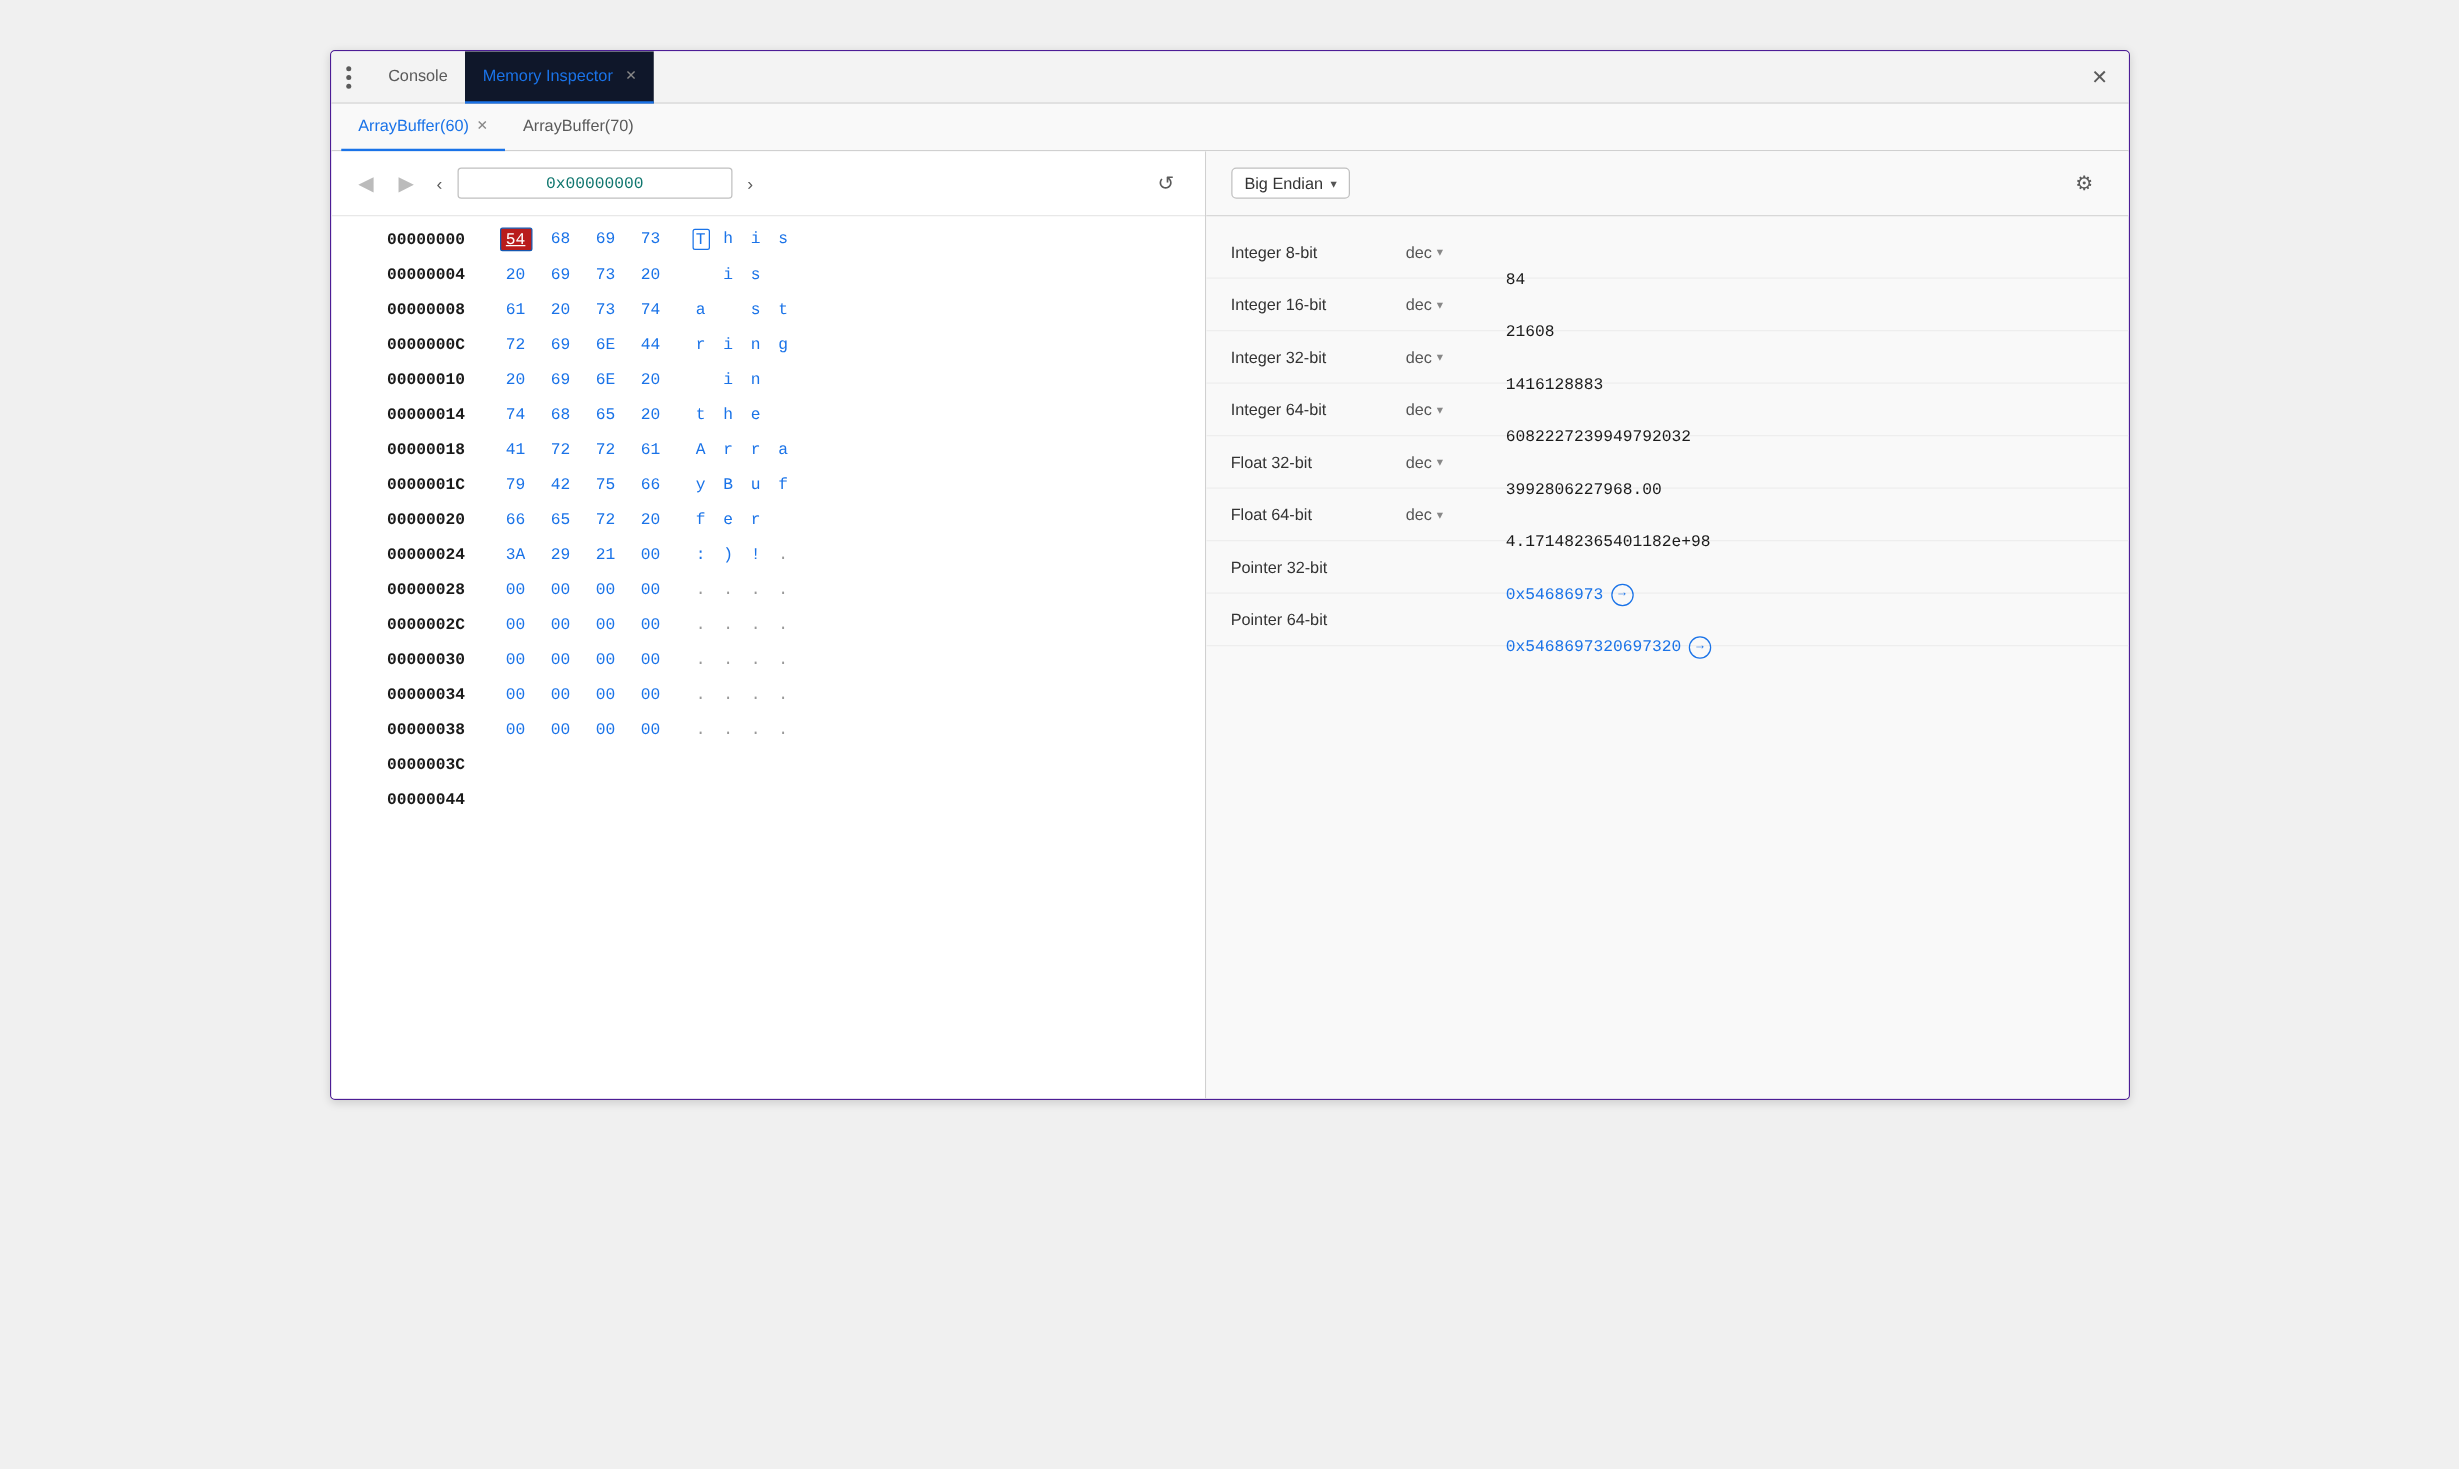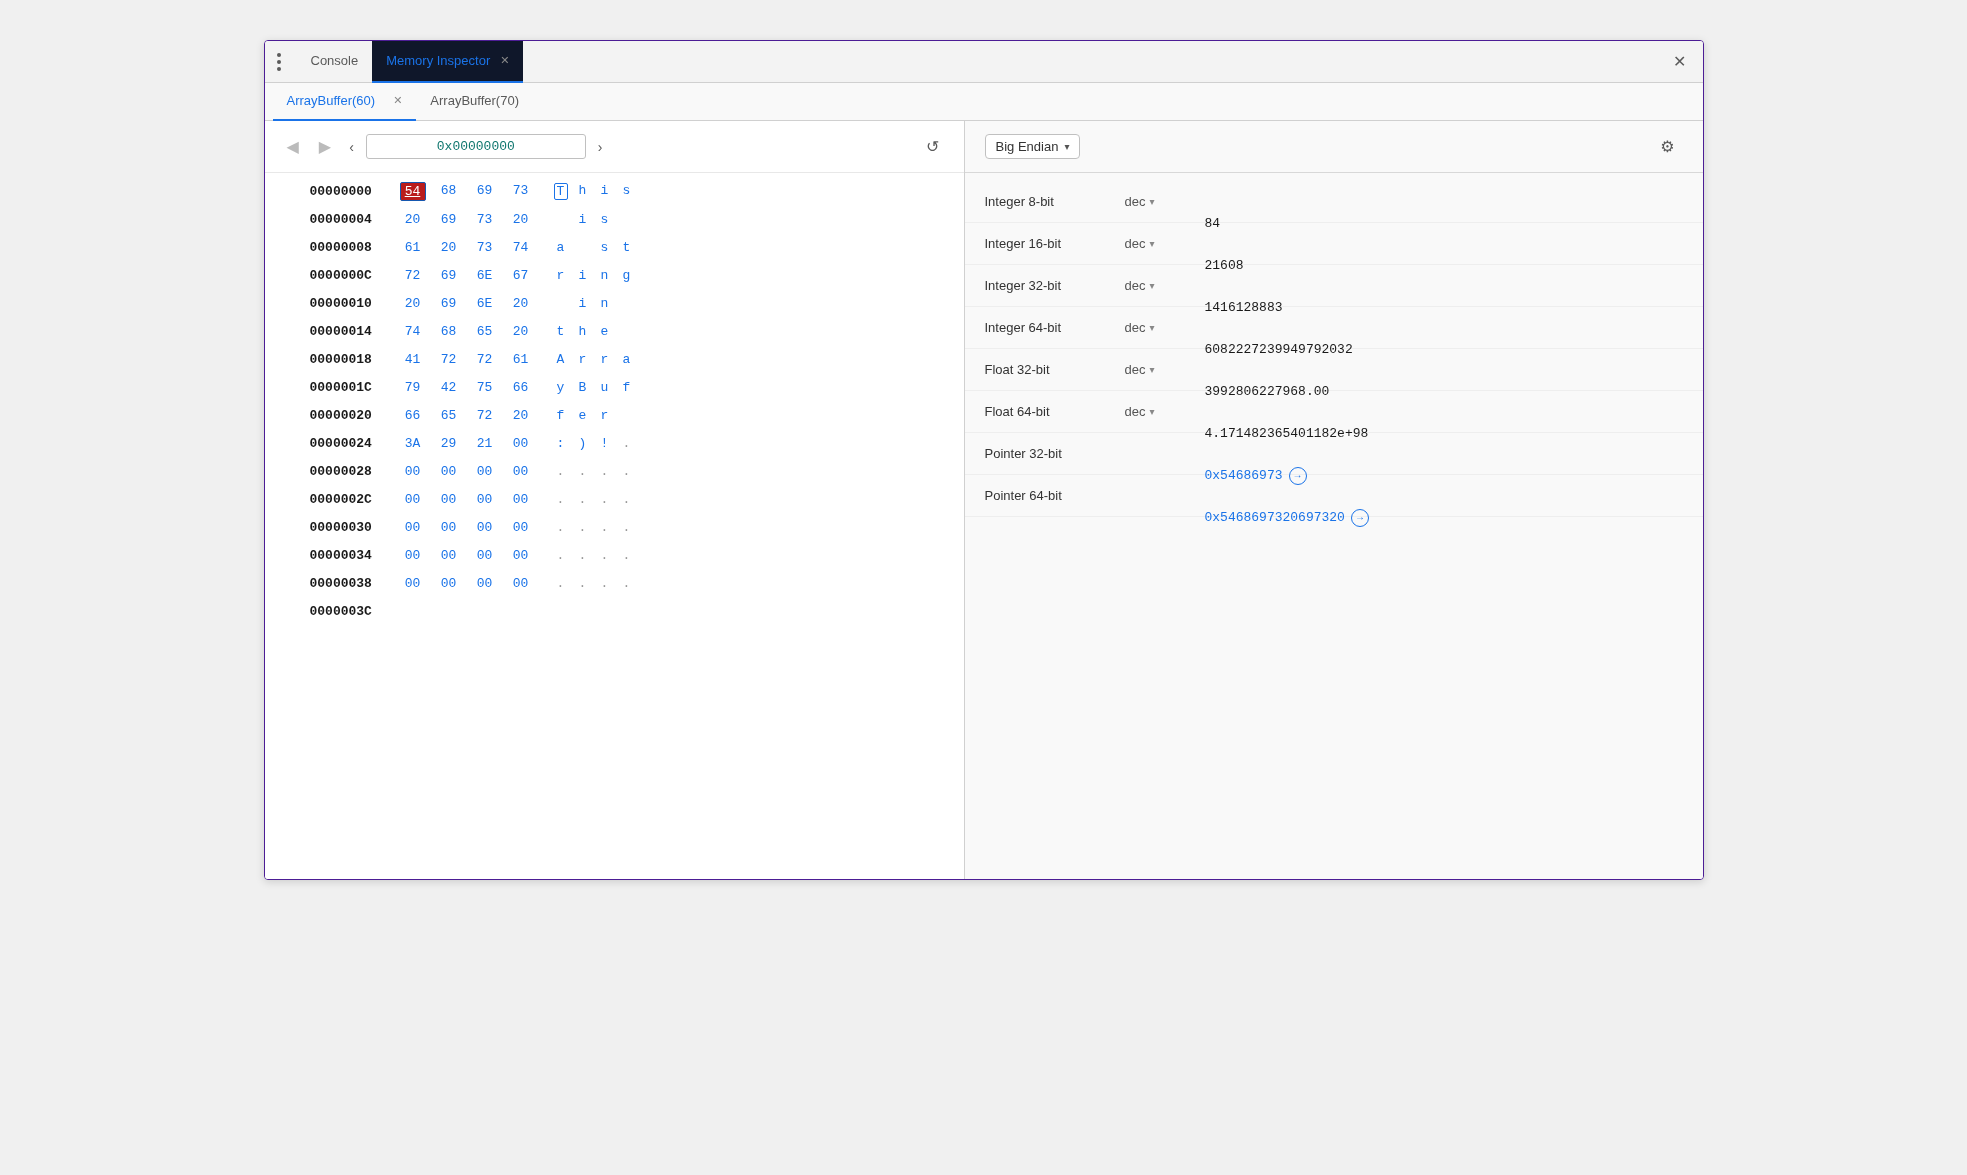--- a/index.html
+++ b/index.html
@@ -95,21 +95,21 @@
     }
     .sub-tab {
       display: flex;
       align-items: center;
       padding: 0 14px;
       height: 38px;
       font-size: 13px;
       color: #5a5a5a;
       cursor: pointer;
       border-bottom: 2px solid transparent;
-      gap: 18px;
+      gap: 6px;
     }
     .sub-tab.active {
       color: #1a73e8;
       border-bottom: 2px solid #1a73e8;
     }
     .sub-tab .close-x {
       font-size: 11px;
       color: #888;
       cursor: pointer;
     }
@@ -427,21 +427,21 @@
               <span class="ascii-char">s</span>
               <span class="ascii-char">t</span>
             </div>
           </div>
           <div class="memory-row">
             <span class="row-addr">0000000C</span>
             <div class="hex-cells">
               <span class="hex-cell">72</span>
               <span class="hex-cell">69</span>
               <span class="hex-cell">6E</span>
-              <span class="hex-cell">67</span>
+              <span class="hex-cell">44</span>
             </div>
             <div class="ascii-chars">
               <span class="ascii-char">r</span>
               <span class="ascii-char">i</span>
               <span class="ascii-char">n</span>
               <span class="ascii-char">g</span>
             </div>
           </div>
           <div class="memory-row">
             <span class="row-addr">00000010</span>
@@ -603,20 +603,23 @@
             </div>
             <div class="ascii-chars">
               <span class="ascii-char dot">.</span>
               <span class="ascii-char dot">.</span>
               <span class="ascii-char dot">.</span>
               <span class="ascii-char dot">.</span>
             </div>
           </div>
           <div class="memory-row">
             <span class="row-addr">0000003C</span>
+          </div>
+          <div class="memory-row">
+            <span class="row-addr">00000044</span>
           </div>
         </div>
     </div>
 
     <div class="inspector-panel">
 
       <div class="inspector-header">
         <div class="endian-select-wrapper">
           <span class="endian-label">Big Endian</span>
           <span class="endian-arrow">▾</span>

